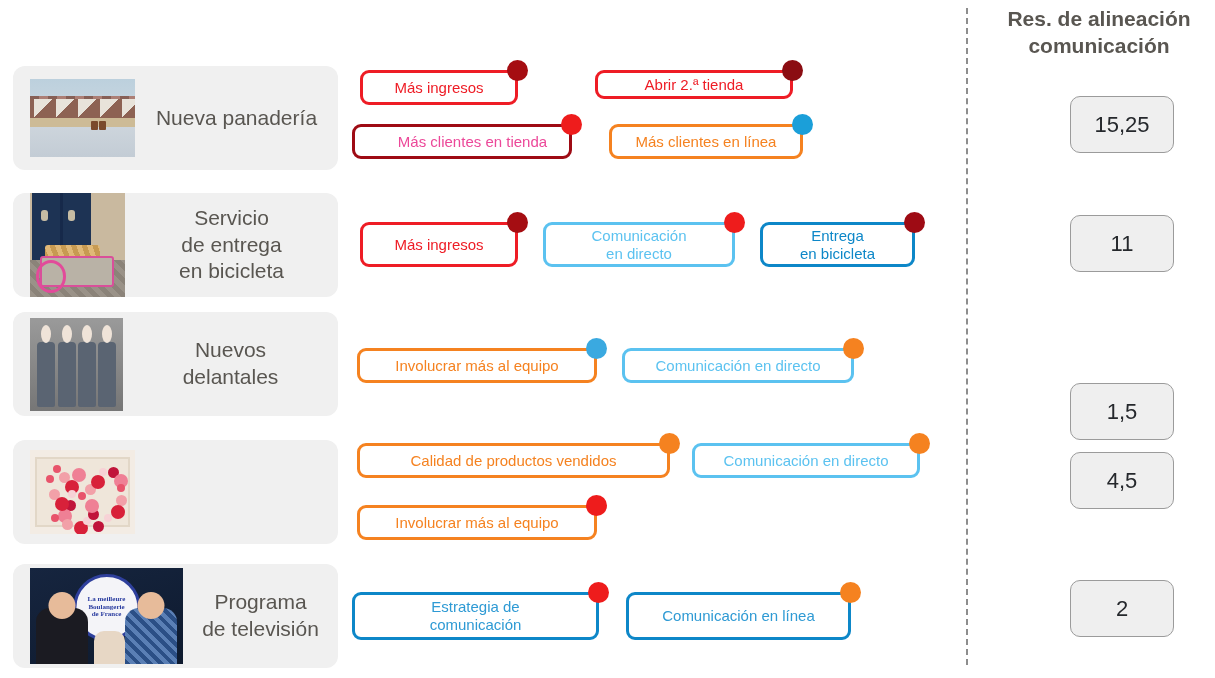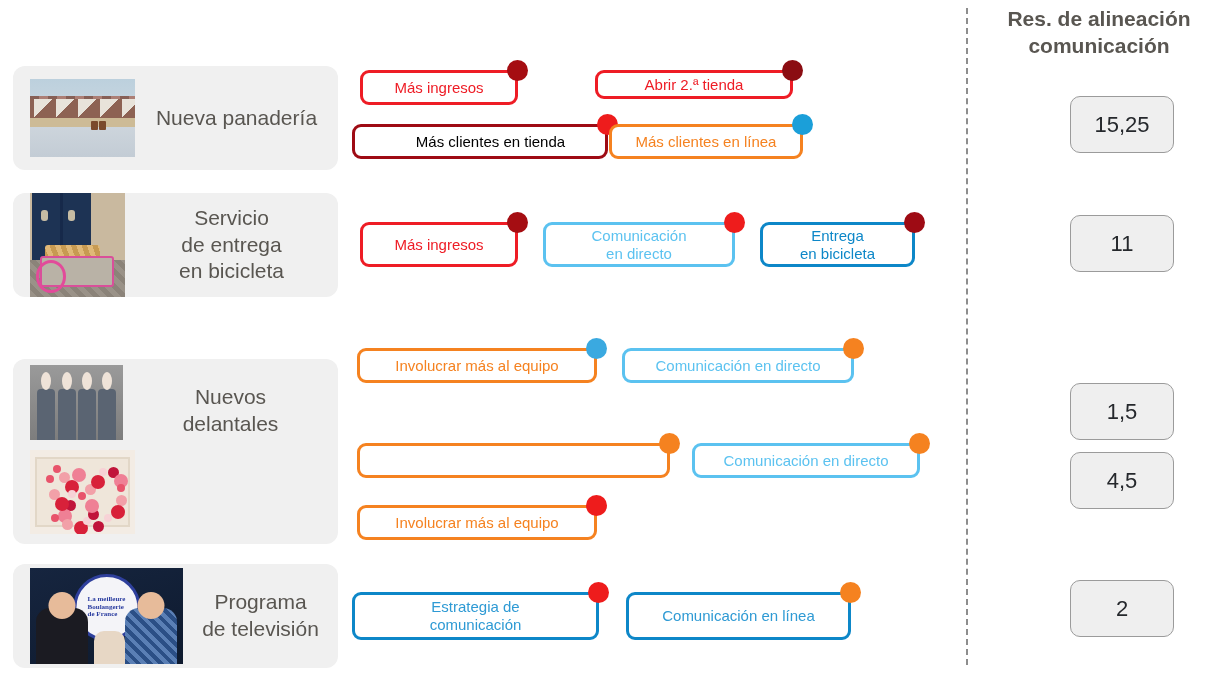--- a/index.html
+++ b/index.html
@@ -113,21 +113,21 @@
   .th-cake .dot {
     position:absolute; border-radius:50%;
   }
 
   .th-tv { background:linear-gradient(160deg,#16253f 0%, #0e1a2e 100%); }
   .th-tv .logo {
     position:absolute; left:50%; top:6%; transform:translateX(-50%);
     width:40%; aspect-ratio:1/1; border-radius:50%;
     background:#f4f4f8; border:3px solid #2e3f9c;
     display:flex; align-items:center; justify-content:center;
-    color:#2b3da0; font-size:7px; font-weight:bold; text-align:left; line-height:1.05;
+    color:#2b3da0; font-size:7px; font-weight:bold; text-align:center; line-height:1.05;
     font-family:"Liberation Serif", serif;
   }
   .th-tv .man {
     position:absolute; bottom:0; width:34%; height:58%;
     background:#1b1b22; border-radius:14px 14px 0 0;
   }
   .th-tv .man::before {
     content:""; position:absolute; left:50%; top:-30%; transform:translateX(-50%);
     width:52%; aspect-ratio:1/1; background:#e7bb9a; border-radius:50%;
   }
@@ -228,21 +228,21 @@
         <div class="knob" style="left:40%"></div>
         <div class="ground"></div>
         <div class="bread"></div>
         <div class="cart"></div>
         <div class="wheel"></div>
       </div>
       <div class="row-label">Servicio
 de entrega
 en bicicleta</div>
     </div>
-    <div class="row" style="top: 312px; height: 104px; margin-top: 47px;">
+    <div class="row" style="top: 312px; height: 104px;">
       <div class="row-thumb th-aprons" style="width: 93px; height: 93px;">
         <div class="p" style="left:8%"></div>
         <div class="p" style="left:30%"></div>
         <div class="p" style="left:52%"></div>
         <div class="p" style="left:73%"></div>
       </div>
       <div class="row-label">Nuevos
 delantales</div>
     </div>
     <div class="row" style="top: 440px; height: 104px;">
@@ -284,30 +284,30 @@
         <div class="man plaid" style="right:4%"></div>
         <div class="child"></div>
       </div>
       <div class="row-label">Programa
 de televisión</div>
     </div>
   </div>
 <div id="tags-root">
     <div class="tag" style="left: 360px; top: 70px; width: 158px; height: 35px; border-color: rgb(238, 28, 37); color: rgb(238, 28, 37);"><span>Más ingresos</span><span class="dot" style="background: rgb(165, 13, 18);"></span></div>
     <div class="tag" style="left: 595px; top: 70px; width: 198px; height: 29px; border-color: rgb(238, 28, 37); color: rgb(238, 28, 37);"><span>Abrir 2.ª tienda</span><span class="dot" style="background: rgb(139, 13, 18);"></span></div>
-    <div class="tag" style="left: 352px; top: 124px; width: 256px; height: 35px; border-color: rgb(158, 11, 20); color: #000000; padding-left: 29px;"><span>Más clientes en tienda</span><span class="dot" style="background: rgb(238, 28, 28);"></span></div>
+    <div class="tag" style="left: 352px; top: 124px; width: 220px; height: 35px; border-color: rgb(158, 11, 20); color: #ec4899; padding-left: 29px;"><span>Más clientes en tienda</span><span class="dot" style="background: rgb(238, 28, 28);"></span></div>
     <div class="tag" style="left: 609px; top: 124px; width: 194px; height: 35px; border-color: rgb(245, 130, 32); color: rgb(245, 130, 32);"><span>Más clientes en línea</span><span class="dot" style="background: rgb(27, 159, 217);"></span></div>
     <div class="tag" style="left: 360px; top: 222px; width: 158px; height: 45px; border-color: rgb(238, 28, 37); color: rgb(238, 28, 37);"><span>Más ingresos</span><span class="dot" style="background: rgb(165, 13, 18);"></span></div>
     <div class="tag" style="left: 543px; top: 222px; width: 192px; height: 45px; border-color: rgb(91, 194, 240); color: rgb(91, 194, 240);"><span>Comunicación
 en directo</span><span class="dot" style="background: rgb(238, 28, 28);"></span></div>
     <div class="tag" style="left: 760px; top: 222px; width: 155px; height: 45px; border-color: rgb(13, 135, 200); color: rgb(13, 135, 200);"><span>Entrega
 en bicicleta</span><span class="dot" style="background: rgb(158, 11, 20);"></span></div>
     <div class="tag" style="left: 357px; top: 348px; width: 240px; height: 35px; border-color: rgb(245, 130, 32); color: rgb(245, 130, 32);"><span>Involucrar más al equipo</span><span class="dot" style="background: rgb(58, 169, 224);"></span></div>
     <div class="tag" style="left: 622px; top: 348px; width: 232px; height: 35px; border-color: rgb(91, 194, 240); color: rgb(91, 194, 240);"><span>Comunicación en directo</span><span class="dot" style="background: rgb(245, 130, 32);"></span></div>
-    <div class="tag" style="left: 357px; top: 443px; width: 313px; height: 35px; border-color: rgb(245, 130, 32); color: rgb(245, 130, 32);"><span class="dot" style="background: rgb(245, 130, 32);"></span></div>
+    <div class="tag" style="left: 357px; top: 443px; width: 313px; height: 35px; border-color: rgb(245, 130, 32); color: rgb(245, 130, 32);"><span>Calidad de productos vendidos</span><span class="dot" style="background: rgb(245, 130, 32);"></span></div>
     <div class="tag" style="left: 692px; top: 443px; width: 228px; height: 35px; border-color: rgb(91, 194, 240); color: rgb(91, 194, 240);"><span>Comunicación en directo</span><span class="dot" style="background: rgb(245, 130, 32);"></span></div>
     <div class="tag" style="left: 357px; top: 505px; width: 240px; height: 35px; border-color: rgb(245, 130, 32); color: rgb(245, 130, 32);"><span>Involucrar más al equipo</span><span class="dot" style="background: rgb(238, 28, 28);"></span></div>
     <div class="tag" style="left: 352px; top: 592px; width: 247px; height: 48px; border-color: rgb(13, 135, 200); color: rgb(46, 154, 212);"><span>Estrategia de
 comunicación</span><span class="dot" style="background: rgb(238, 28, 28);"></span></div>
     <div class="tag" style="left: 626px; top: 592px; width: 225px; height: 48px; border-color: rgb(13, 135, 200); color: rgb(46, 154, 212);"><span>Comunicación en línea</span><span class="dot" style="background: rgb(245, 130, 32);"></span></div>
   </div>
 <div id="scores-root">
     <div class="score-box" style="top: 96px;">
       <span>15,25</span>
     </div>

